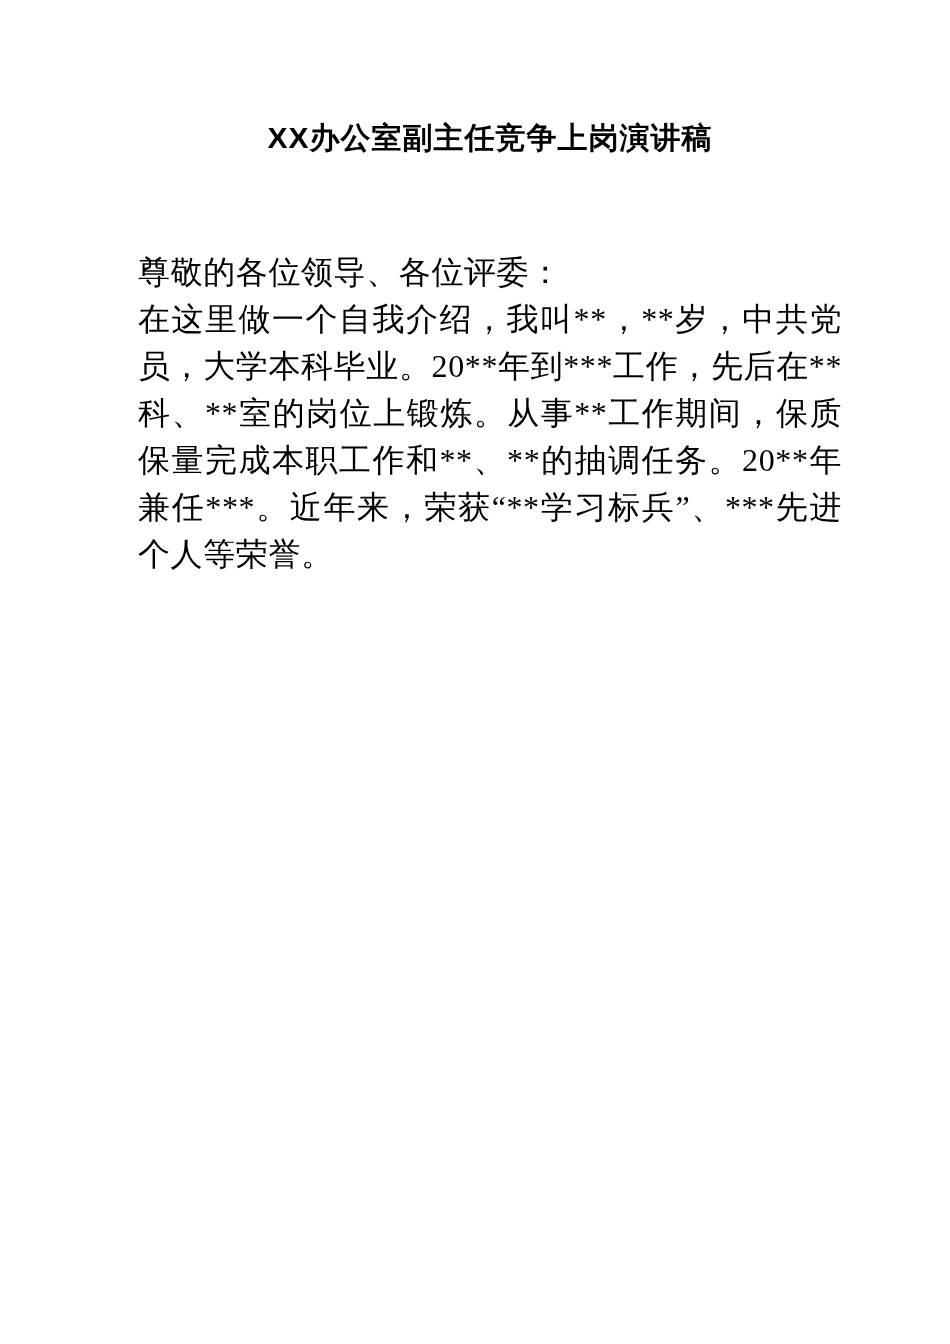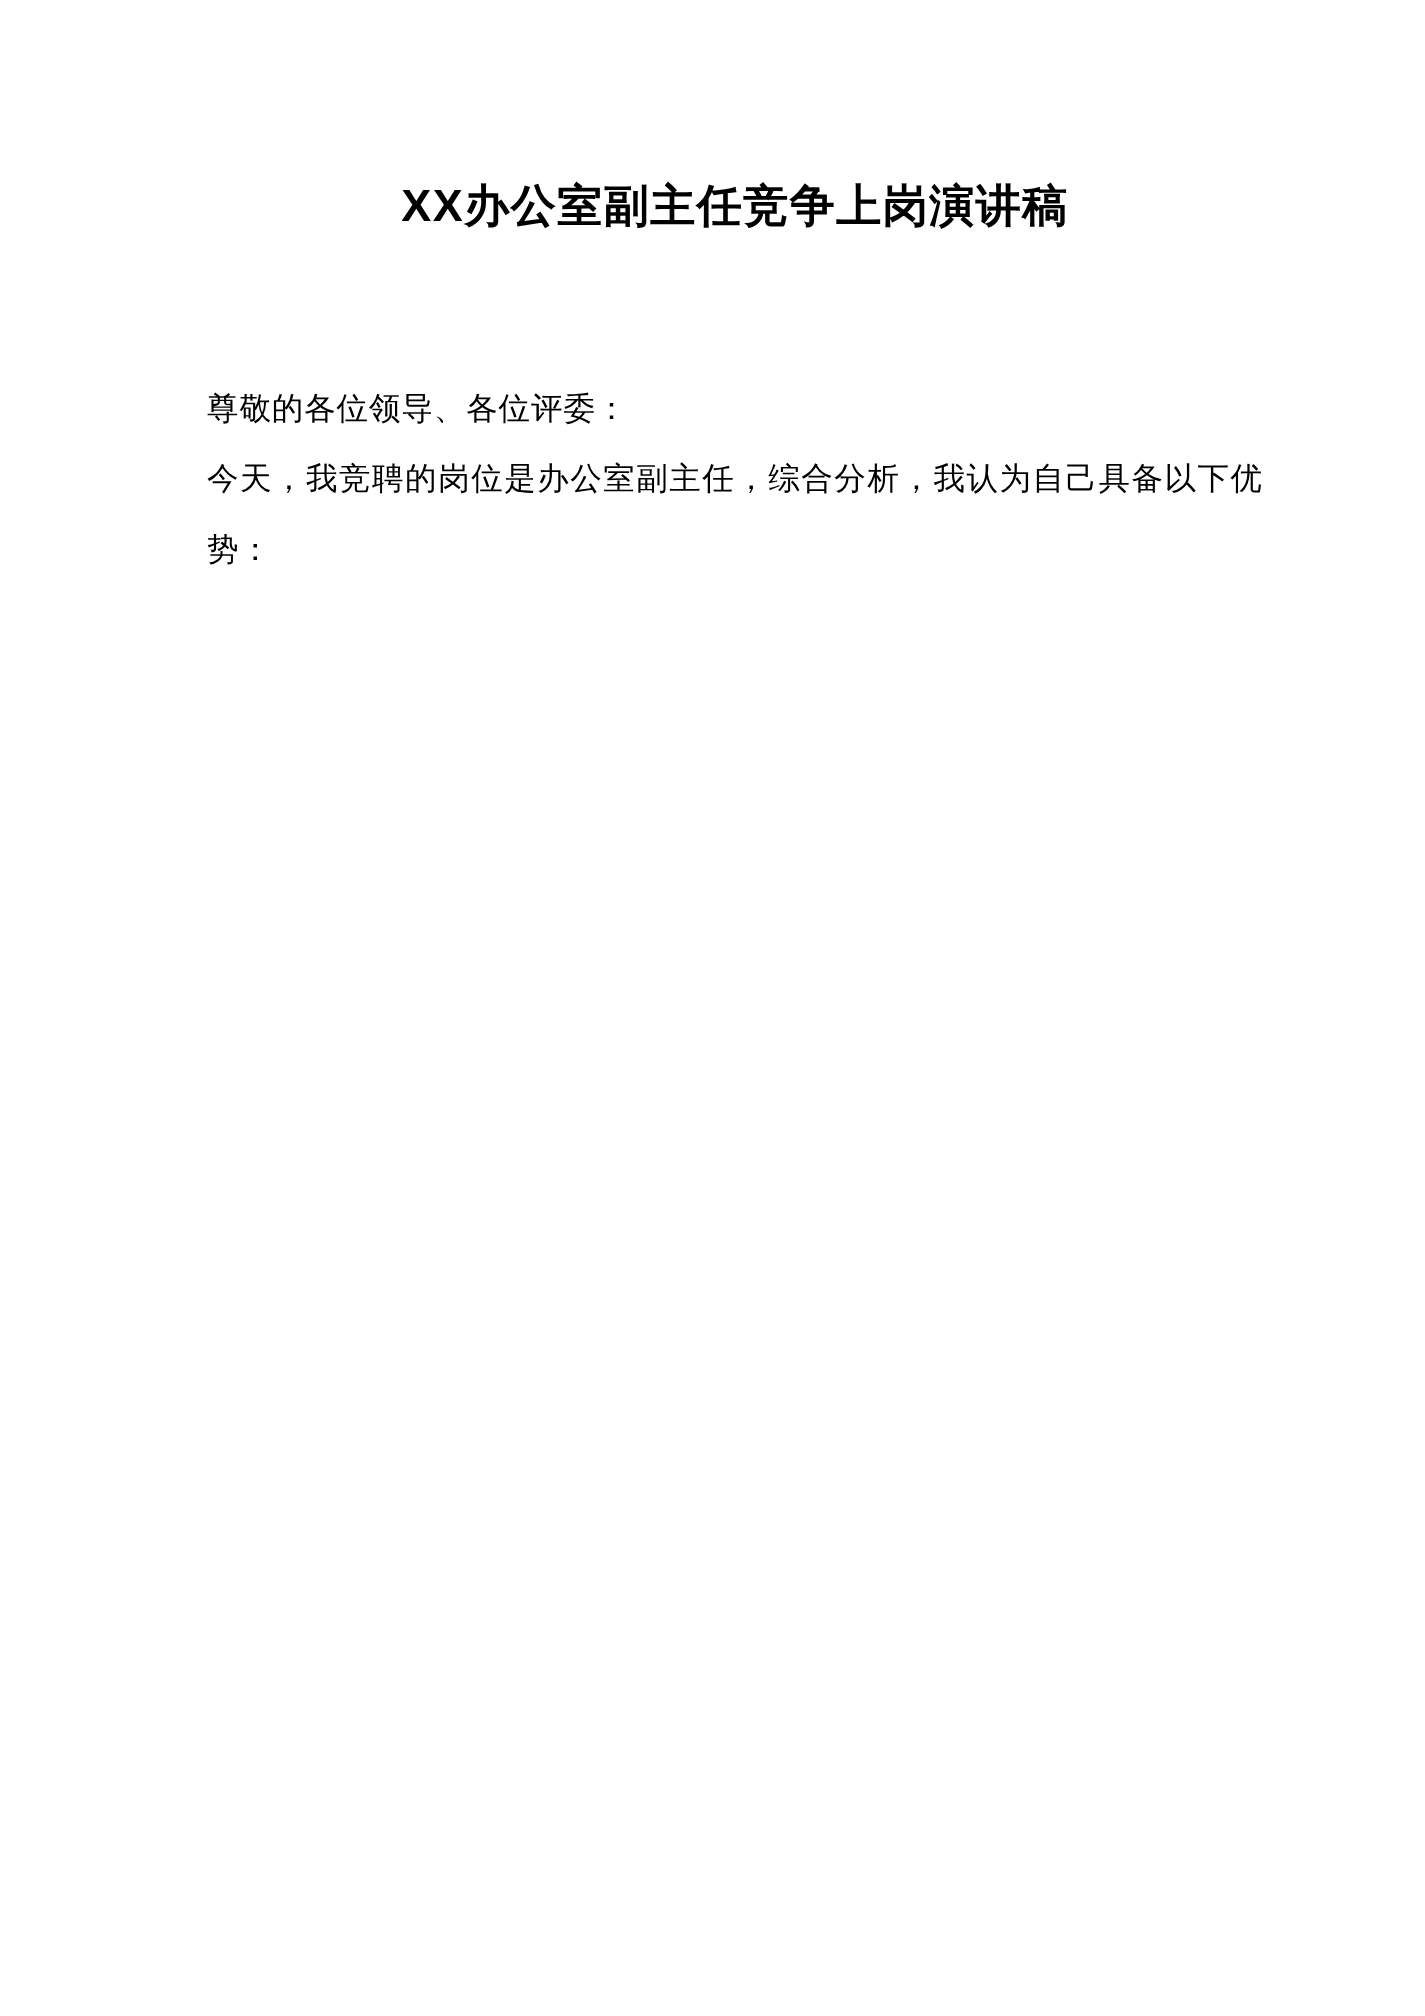--- a/index.html
+++ b/index.html
@@ -25,21 +25,21 @@
     font-family: "Liberation Sans", "DejaVu Sans", sans-serif;
     font-weight: bold;
     font-size: 30px;
     letter-spacing: 1px;
     text-align: center;
     margin: 0 0 92px 0;
     line-height: 1.3;
     color: #000;
   }
   .body-text {
-    font-size: 21px;
+    font-size: 32px;
     line-height: 47px;
     text-align: justify;
     text-justify: inter-ideograph;
     letter-spacing: 0.6px;
   }
   .para {
     margin: 0;
     text-indent: 0;
     white-space: normal;
   }
@@ -47,15 +47,15 @@
     margin-top: 0;
   }
 </style>
 </head>
 <body>
 
 <div class="page">
   <h1 class="doc-title">XX办公室副主任竞争上岗演讲稿</h1>
   <div class="body-text">
     <p class="para">尊敬的各位领导、各位评委：</p>
-    <p class="para">今天，我竞聘的岗位是办公室副主任，综合分析，我认为自己具备以下优势：</p>
+    <p class="para">在这里做一个自我介绍，我叫**，**岁，中共党员，大学本科毕业。20**年到***工作，先后在**科、**室的岗位上锻炼。从事**工作期间，保质保量完成本职工作和**、**的抽调任务。20**年兼任***。近年来，荣获“**学习标兵”、***先进个人等荣誉。</p>
   </div>
 </div>
 
 </body></html>

